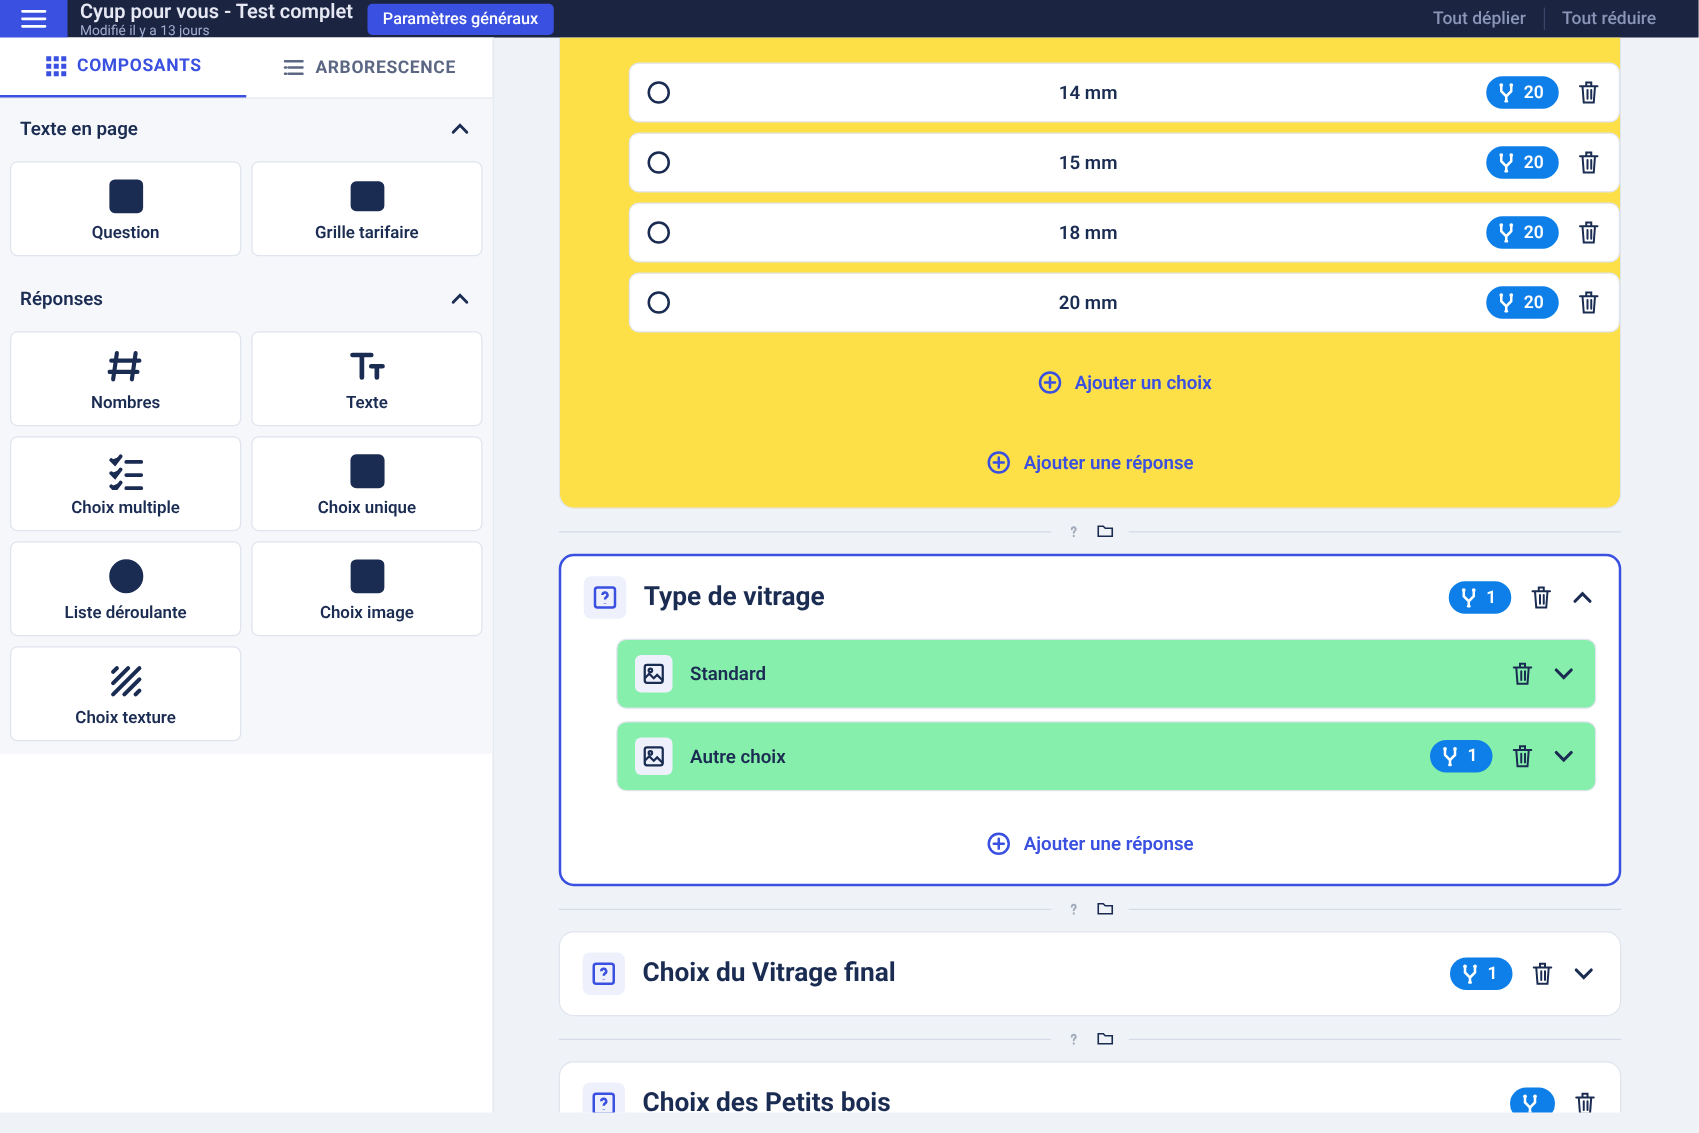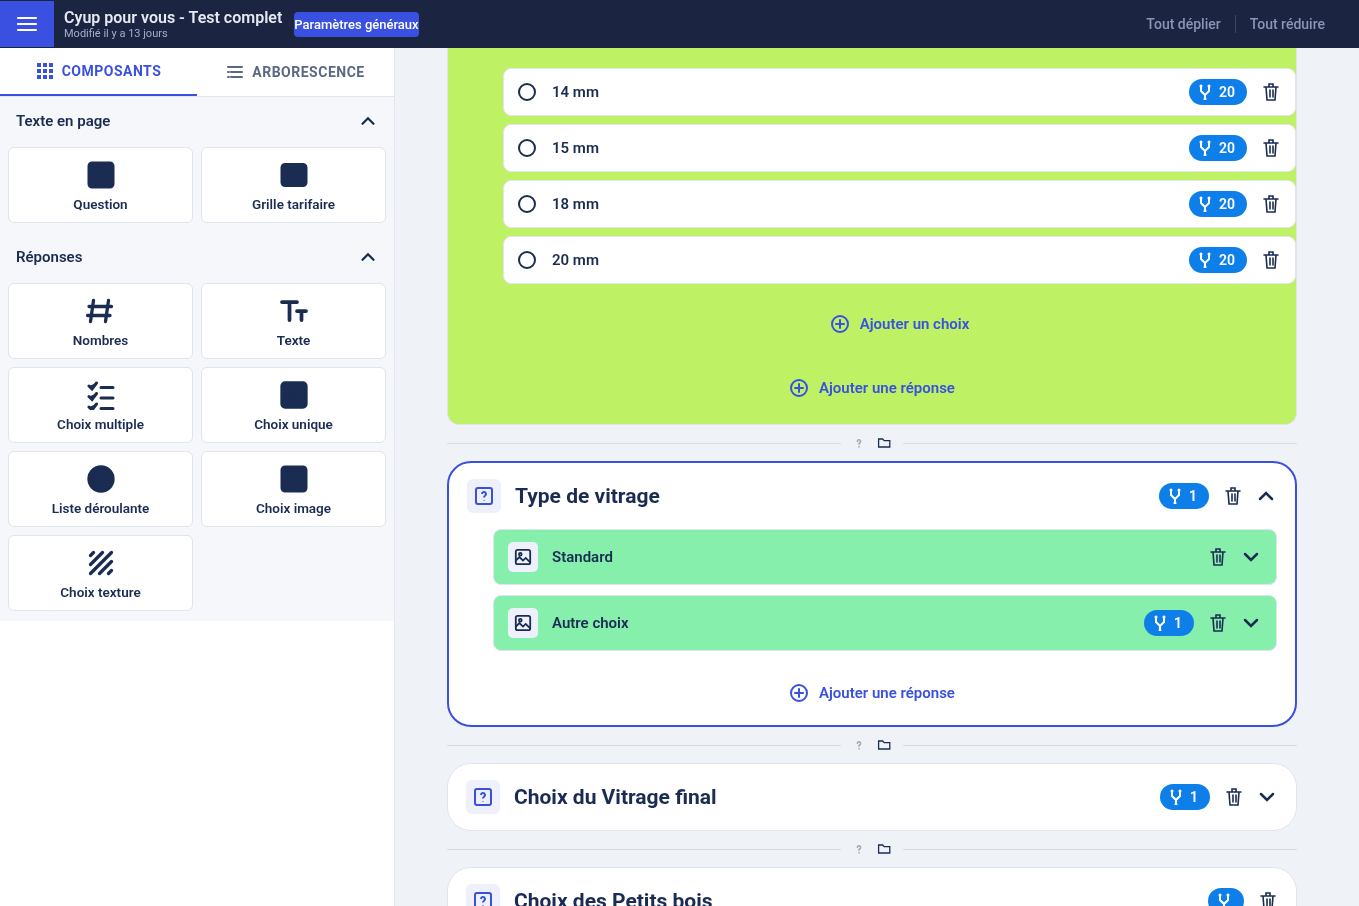--- a/index.html
+++ b/index.html
@@ -1,25 +1,25 @@
 <!DOCTYPE html>
 <html><head>
   <meta charset="utf-8">
   <style>
     * { box-sizing: border-box; margin: 0; padding: 0; }
     body { font-family: -apple-system, BlinkMacSystemFont, "Segoe UI", Roboto, sans-serif; background: #eff2f6; color: #1b2c52; width: 1359px; height: 906px; overflow: hidden; }
     
     
-    .topbar { background: #1b2441; height: 48px; display: flex; align-items: center; padding: 0; }
+    .topbar { background: #1b2441; height: 30px; display: flex; align-items: center; padding: 0; }
     .menu-btn { width: 54px; height: 46px; background: #3a50e0; display: flex; align-items: center; justify-content: center; cursor: pointer; }
     .menu-btn svg { width: 24px; height: 24px; fill: #fff; }
     .topbar-title-block { margin-left: 10px; color: #fff; line-height: 1.2; }
     .topbar-title { font-size: 16px; font-weight: 600; color: #e6e9f3; }
     .topbar-sub { font-size: 11px; color: #a4aed0; }
-    .topbar-badge { margin-left: 12px; background: #3a50e0; color: #fff; padding: 5px 0; border-radius: 4px; font-size: 13px; font-weight: 500; cursor: pointer; }
+    .topbar-badge { margin-left: 12px; background: #3a50e0; color: #fff; padding: 5px 12px; border-radius: 4px; font-size: 13px; font-weight: 500; cursor: pointer; }
     .topbar-actions { margin-left: auto; display: flex; align-items: center; color: #8b95b8; font-size: 14px; padding-right: 20px; }
     .topbar-action { padding: 0 14px; cursor: pointer; font-weight: 500; }
     .topbar-sep { width: 1px; height: 18px; background: #3a4668; }
     
     
     .app { display: flex; height: 860px; }
     
     
     .sidebar { width: 395px; background: #fff; border-right: 1px solid #e0e4ed; display: flex; flex-direction: column; }
     .tabs { display: flex; border-bottom: 1px solid #e0e4ed; }
@@ -47,33 +47,33 @@
     .trash { width: 20px; height: 20px; fill: #a2abbc; margin-left: 14px; cursor: pointer; }
     .chev-sm { width: 22px; height: 22px; fill: #5c6783; margin-left: 12px; cursor: pointer; }
     
     .add-link { display: flex; align-items: center; justify-content: center; gap: 10px; padding: 22px 0; font-size: 15px; font-weight: 600; color: #3a50e0; cursor: pointer; }
     .add-link svg { width: 20px; height: 20px; stroke: #3a50e0; fill: none; stroke-width: 2; }
     
     .drop-sep { display: flex; align-items: center; justify-content: center; gap: 10px; padding: 10px 0; }
     .drop-sep .line { flex: 1; height: 1px; background: #d5dbe7; }
     .drop-sep svg { width: 16px; height: 16px; fill: #a2abbc; }
     
-    .card { background: #fff; border: 1px solid #e0e4ed; border-radius: 24px; padding: 0; margin-bottom: 0; }
+    .card { background: #fff; border: 1px solid #e0e4ed; border-radius: 12px; padding: 0; margin-bottom: 0; }
     .card.selected { border: 2px solid #3a50e0; }
     .card-head { display: flex; align-items: center; padding: 16px 18px; }
     .q-icon-wrap { width: 34px; height: 34px; background: #eef1fc; border-radius: 6px; display: flex; align-items: center; justify-content: center; margin-right: 14px; }
     .q-icon-wrap svg { width: 20px; height: 20px; stroke: #3a50e0; fill: none; stroke-width: 2; }
     .card-title { font-size: 21px; font-weight: 700; color: #1b2c52; flex: 1; }
     
     .sub-item { background: #86efac; border: 1px solid #e0e4ed; border-radius: 8px; display: flex; align-items: center; padding: 12px 14px; margin: 0 18px 10px 44px; }
     .sub-icon-wrap { width: 30px; height: 30px; background: #eef1fc; border-radius: 5px; display: flex; align-items: center; justify-content: center; margin-right: 14px; }
     .sub-icon-wrap svg { width: 18px; height: 18px; stroke: #1b2c52; fill: none; stroke-width: 2; }
     .sub-lbl { font-size: 15px; font-weight: 600; color: #1b2c52; flex: 1; }
     
-    .outer-card-fragment { background: #bef264; border: 1px solid #e0e4ed; border-radius: 12px; padding-bottom: 4px; margin-bottom: 0; }
+    .outer-card-fragment { background: #fde047; border: 1px solid #e0e4ed; border-radius: 12px; padding-bottom: 4px; margin-bottom: 0; text-align: center; }
   </style>
 </head>
 <body>
 
 <svg width="0" height="0" style="position:absolute">
   <defs>
     <g id="i-fork">
         <path d="M4 3v4l4 4v4M12 3v4l-4 4" stroke="currentColor" stroke-width="2" fill="none"></path>
         <circle cx="4" cy="2" r="1.5" fill="currentColor"></circle>
         <circle cx="12" cy="2" r="1.5" fill="currentColor"></circle>

